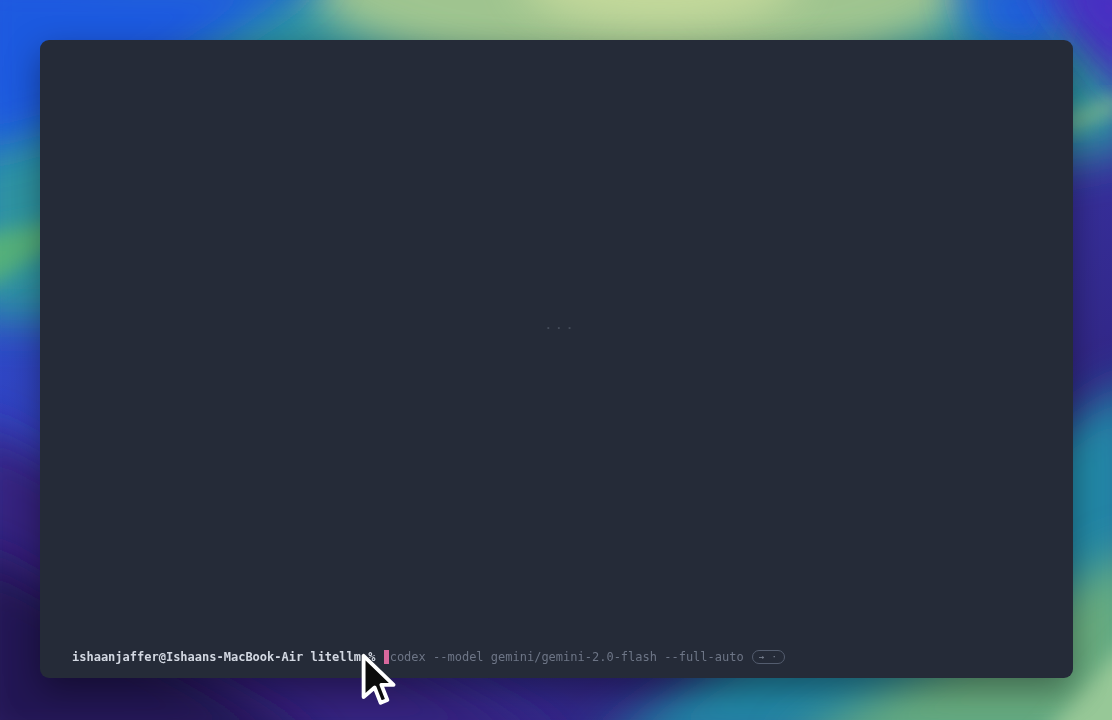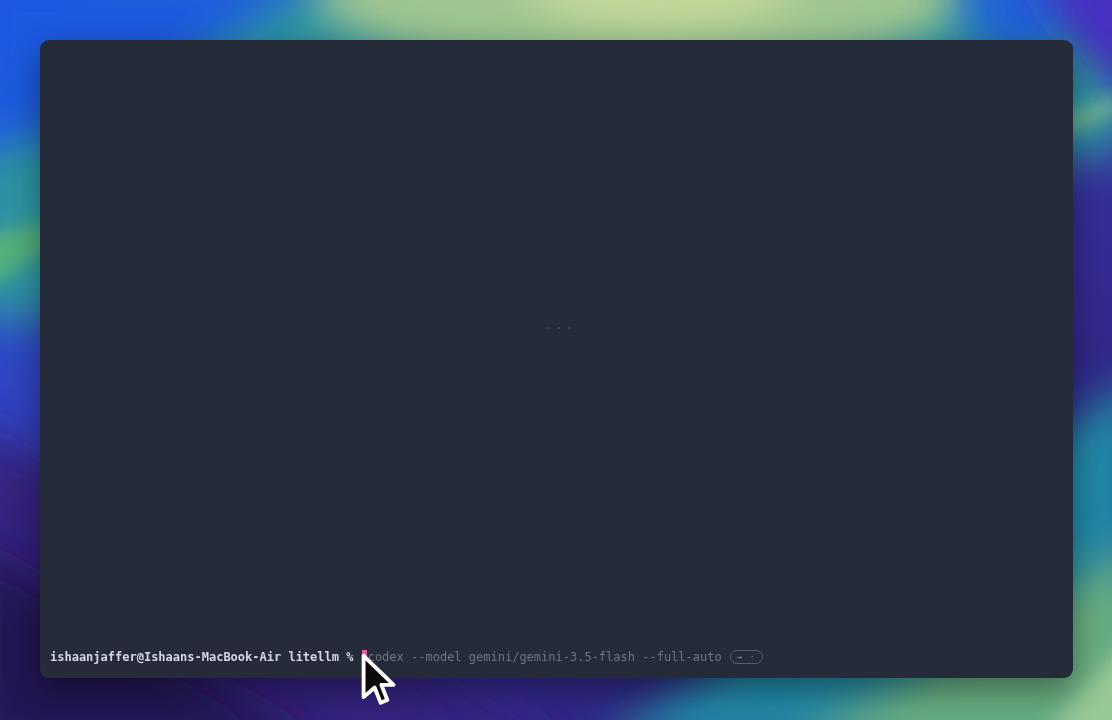--- a/index.html
+++ b/index.html
@@ -31,21 +31,21 @@
     left: 505px; top: 282px;
     color: #454c5a;
     font-size: 11px;
     font-weight: bold;
     letter-spacing: 4px;
     user-select: none;
   }
 
   .prompt-line {
     position: absolute;
-    left: 10px; bottom: 13px;
+    left: 32px; bottom: 13px;
     display: flex;
     align-items: center;
     font-size: 12px;
     line-height: 16px;
     white-space: pre;
   }
   .prompt-text {
     color: #d3d8e2;
     font-weight: bold;
   }
@@ -126,20 +126,20 @@
     <polygon points="1030,750 1140,625 1140,750" fill="#97c897" filter="url(#blurSm)"></polygon>
   </svg>
 </div>
 
 <div class="terminal-window">
   <span class="loading-dots">···</span>
 
   <div class="prompt-line">
     <span class="prompt-text">ishaanjaffer@Ishaans-MacBook-Air litellm % </span>
     <span class="text-cursor"></span>
-    <span class="command-text">codex --model gemini/gemini-3.5-flash --full-auto</span>
+    <span class="command-text">codex --model gemini/gemini-2.0-flash --full-auto</span>
     <span class="hint-badge">→ ·</span>
   </div>
 </div>
 
 <svg class="mouse-cursor" viewBox="0 0 15 23" aria-hidden="true">
   <path d="M1.5 1 L1.5 18.2 L6.1 14.2 L8.6 20.6 L11.4 19.4 L8.9 13.1 L14 13.1 Z" fill="#0b0b0b" stroke="#ffffff" stroke-width="1.6" stroke-linejoin="round"></path>
 </svg>
 
 </body></html>

